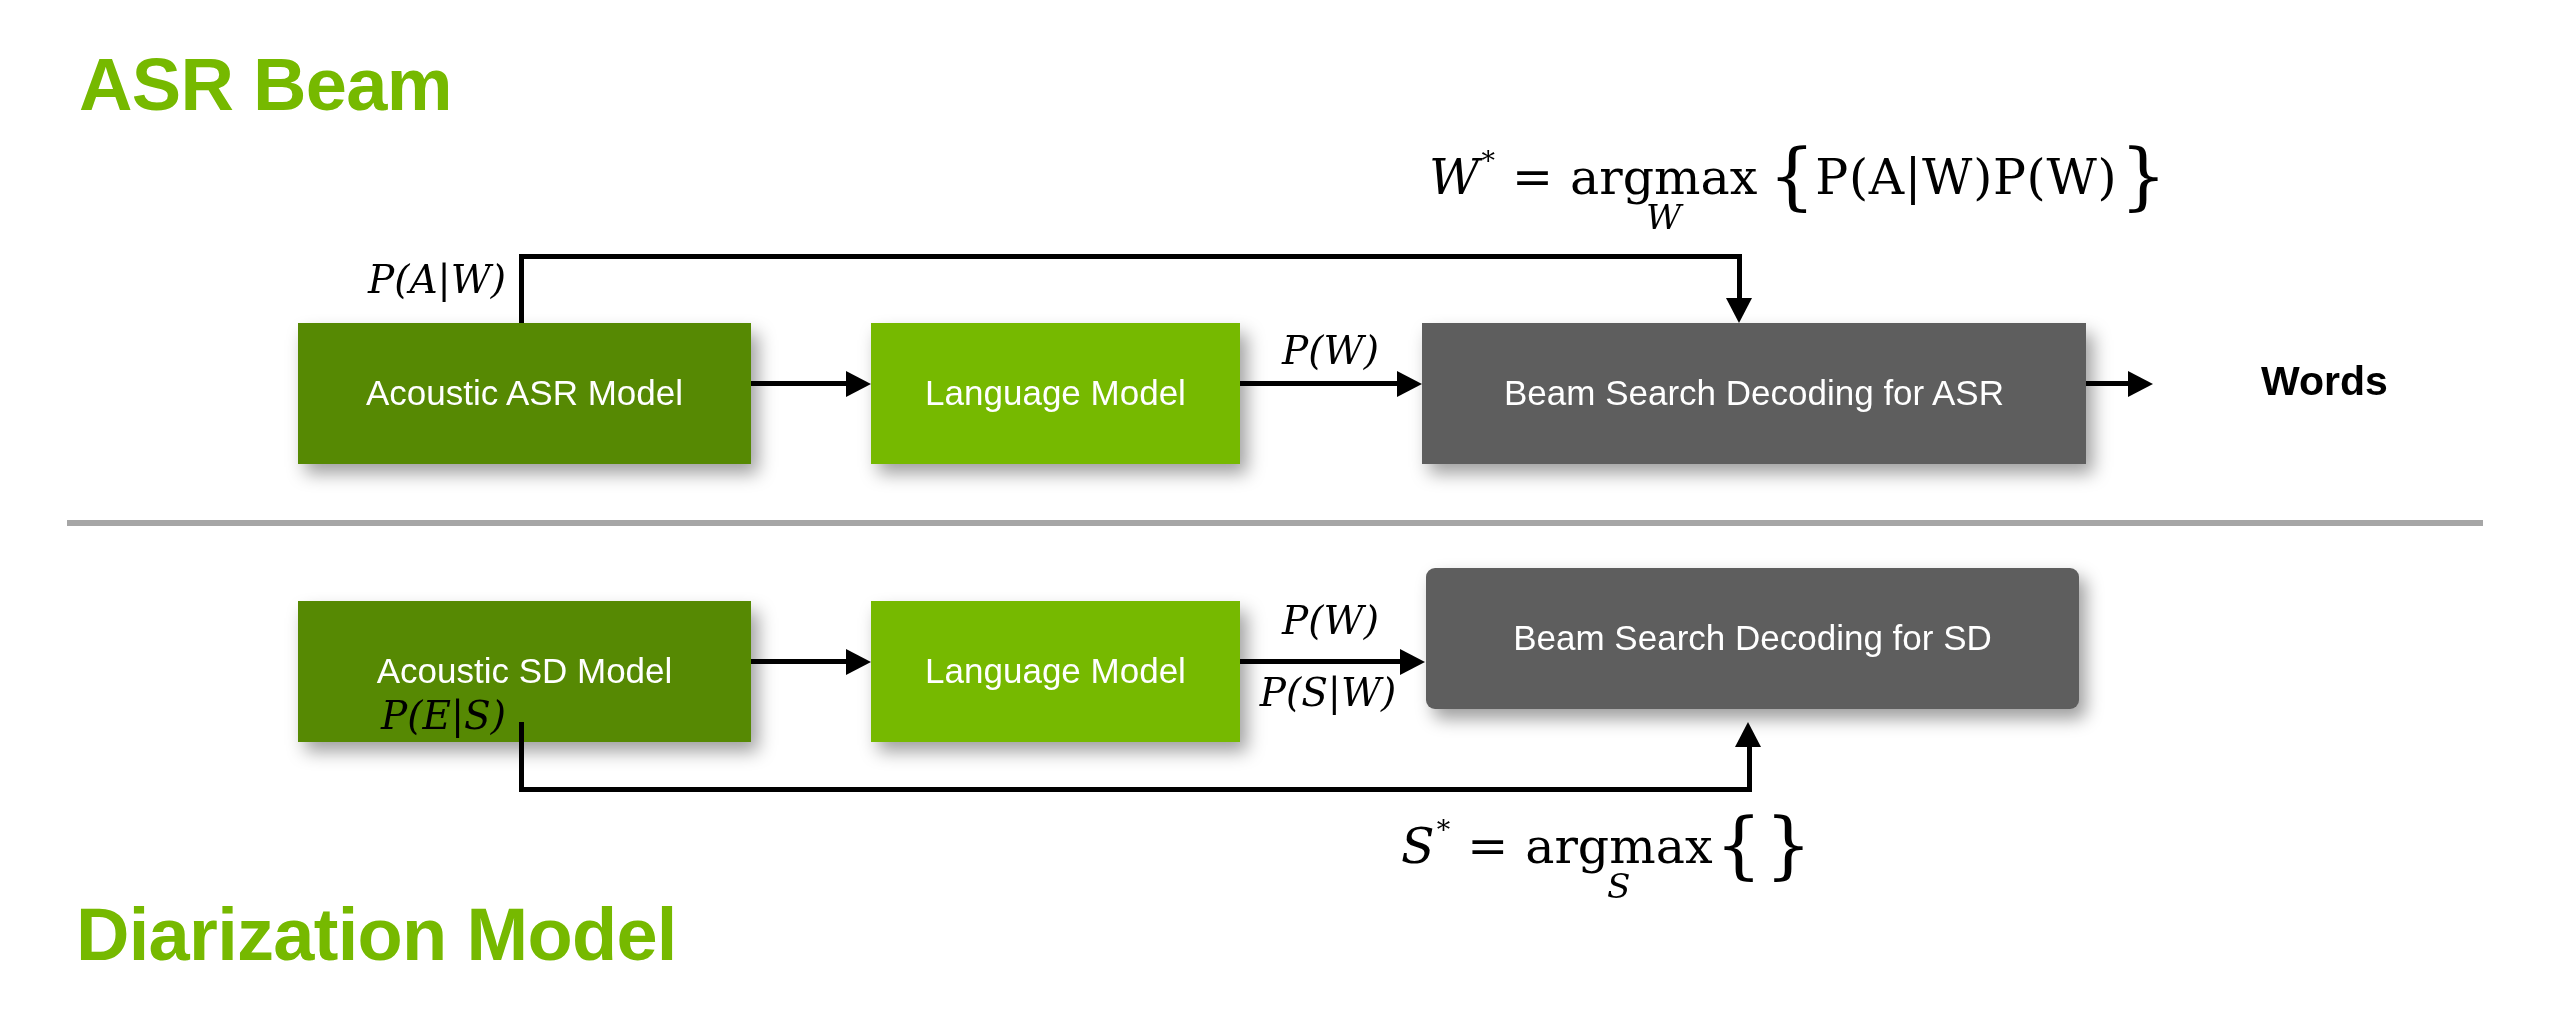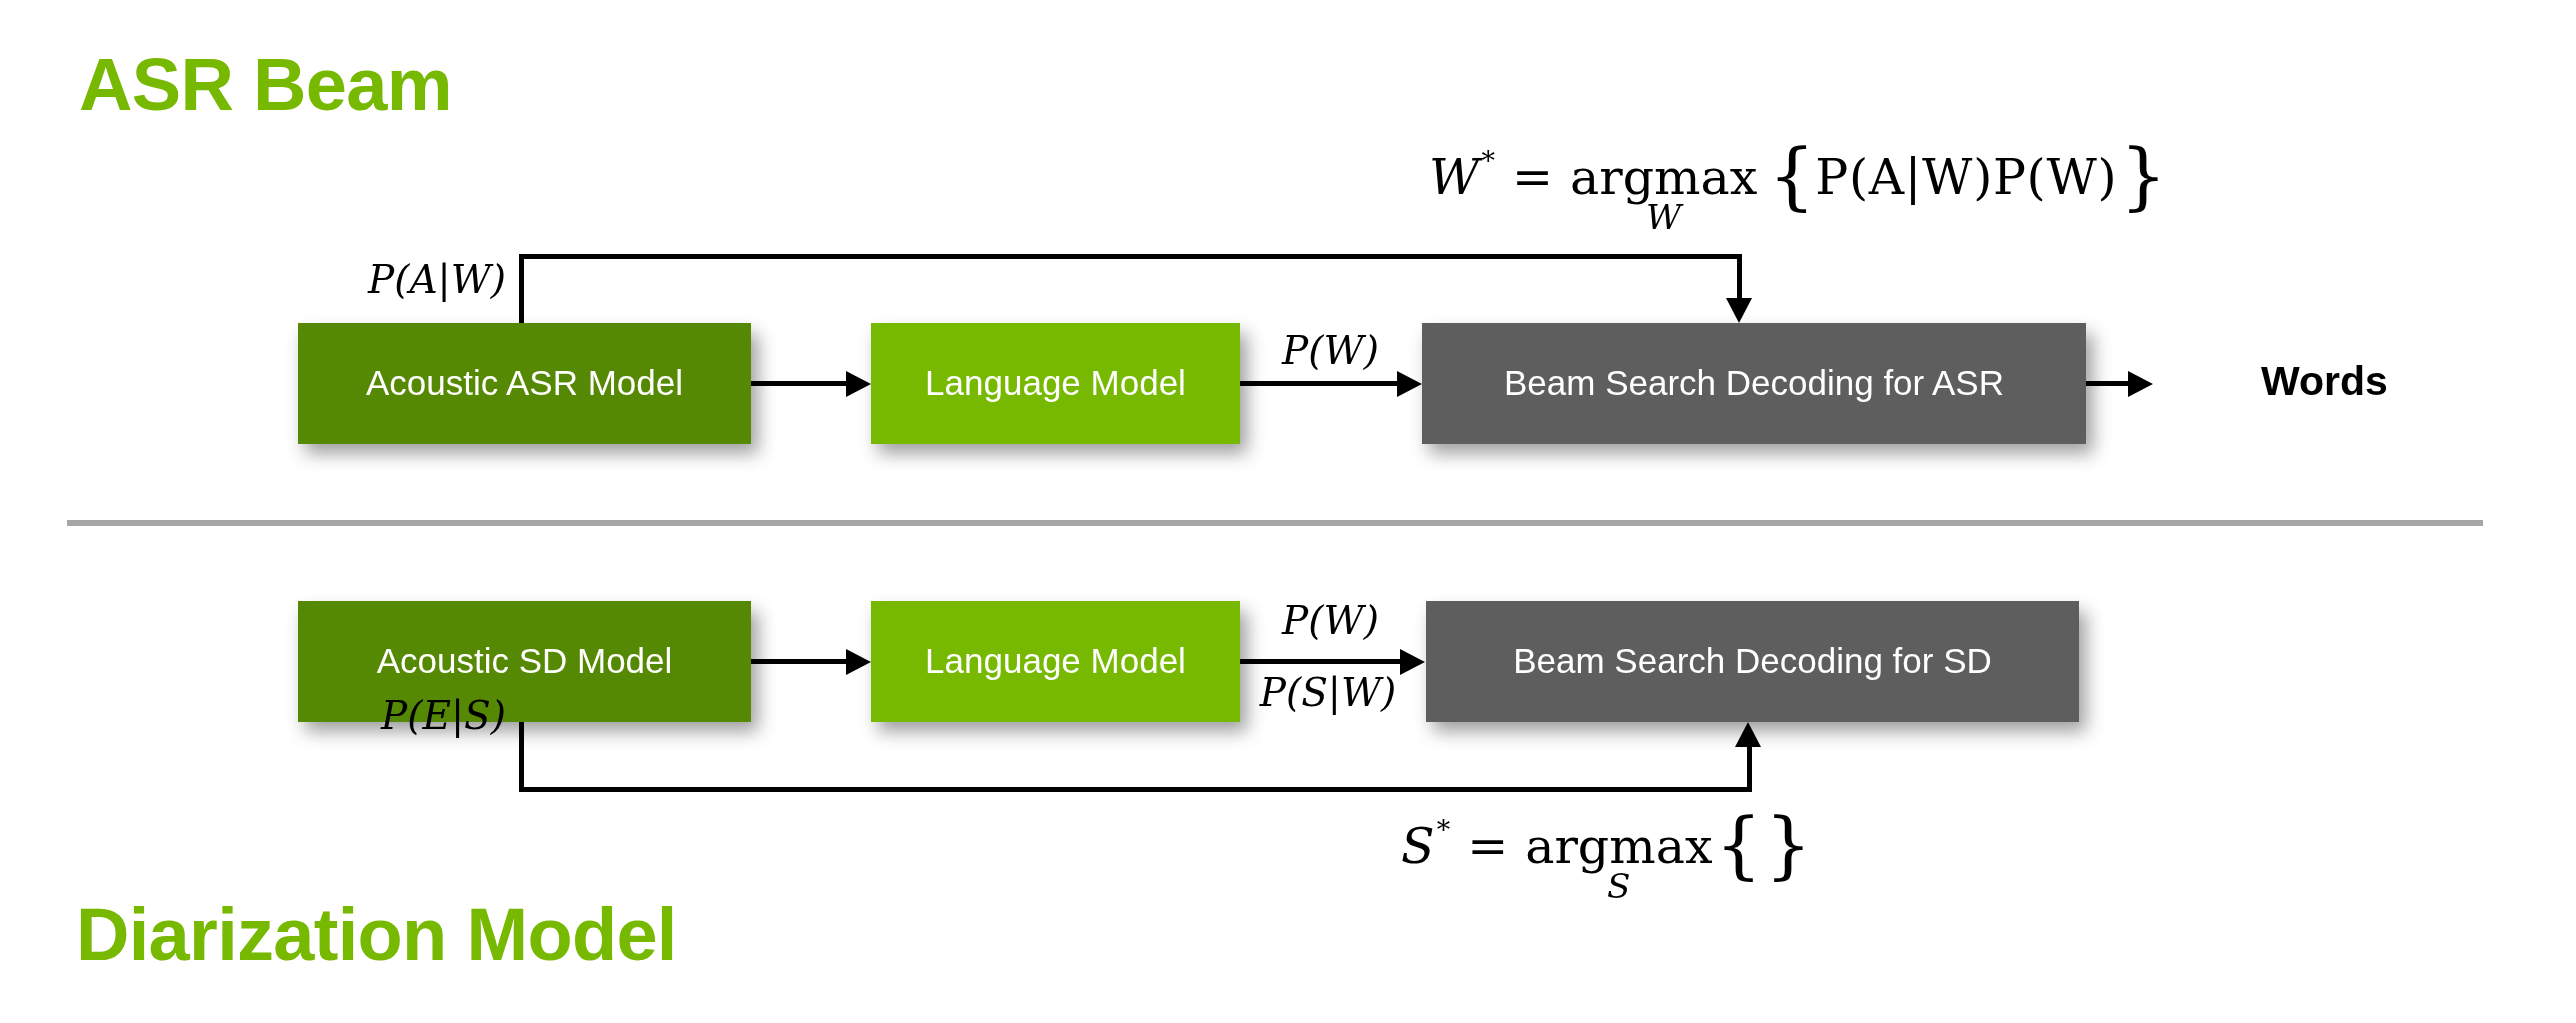--- a/index.html
+++ b/index.html
@@ -13,21 +13,21 @@
   html,body{margin:0;padding:0;}
   body{
     width:2576px;height:1024px;background:#ffffff;position:relative;overflow:hidden;
     font-family:"Liberation Sans",sans-serif;
   }
   .title{
     position:absolute;color:var(--brand-green);font-weight:bold;
     font-size:74px;line-height:1.18;letter-spacing:-0.7px;white-space:nowrap;
   }
   .box{
-    position:absolute;height:121px;display:flex;align-items:center;justify-content:center;
+    position:absolute;height:141px;display:flex;align-items:center;justify-content:center;
     color:var(--text-white);font-size:35px;line-height:1.1;white-space:nowrap;
     box-shadow:7px 9.8px 17px rgba(0,0,0,0.38);
   }
   .box.dark{background:var(--dark-green);}
   .box.light{background:var(--brand-green);}
   .box.gray{background:var(--box-gray);}
   .hline{position:absolute;height:4.9px;background:var(--line-black);}
   .vline{position:absolute;width:4.9px;background:var(--line-black);}
   .head-right{position:absolute;width:0;height:0;
     border-top:13.3px solid transparent;border-bottom:13.3px solid transparent;
@@ -112,21 +112,21 @@
 <div class="out-label" style="left:2226px;top:358px;width:197px;">Words</div>
 
 <div class="divider" style="left:67px;top:520px;width:2416px;height:5.6px;"></div>
 
 <div class="box dark" style="left:298px;top:601px;width:453px;">
   <span>Acoustic SD Model</span>
 </div>
 <div class="box light" style="left:871px;top:601px;width:369px;">
   <span>Language Model</span>
 </div>
-<div class="box gray" style="left:1426px;top:601px;width:653px;">
+<div class="box gray" style="left:1426px;top:568px;width:653px;border-radius:9px;">
   <span>Beam Search Decoding for SD</span>
 </div>
 
 <div class="hline" style="left:751px;top:659px;width:97px;"></div>
 <div class="head-right" style="left:846px;top:649px;"></div>
 
 <div class="edge-label center" style="left:1257px;top:599px;width:147px;">P(W)</div>
 <div class="edge-label center" style="left:1240px;top:671px;width:176px;">P(S|W)</div>
 <div class="hline" style="left:1240px;top:659px;width:162px;"></div>
 <div class="head-right" style="left:1400px;top:649px;"></div>

